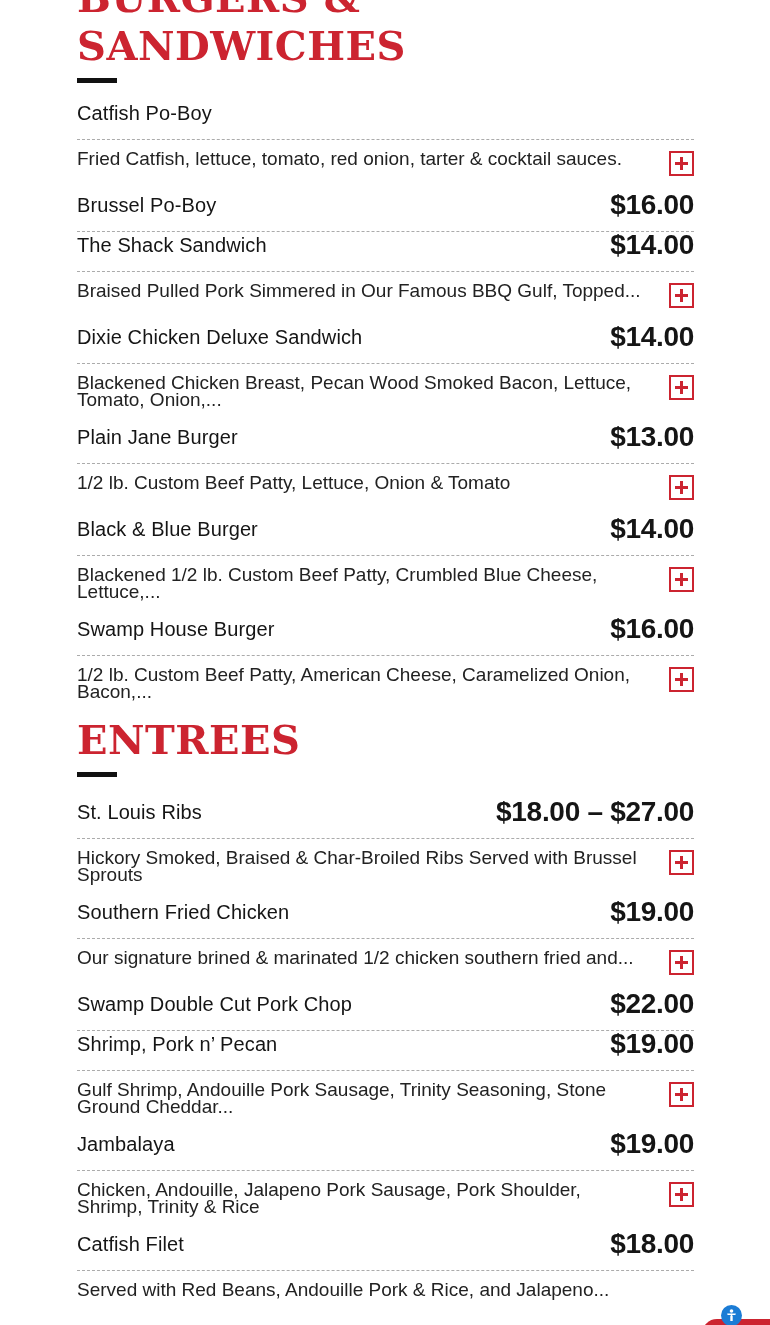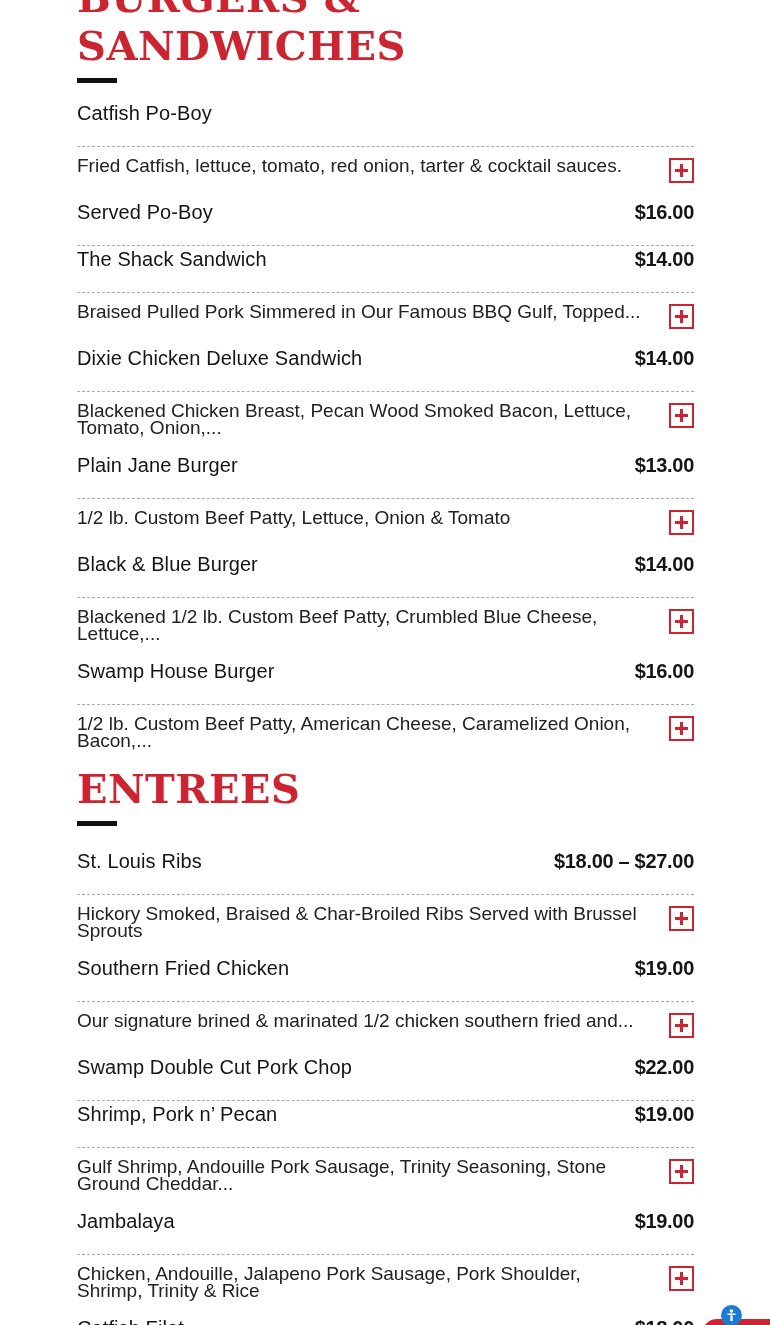--- a/index.html
+++ b/index.html
@@ -20,29 +20,29 @@
   .section-1 .section-title { margin-top:-26px; }
   .section-2 .section-title { }
   .title-underline { width:40px; height:5px; background:#111; margin-top:8px; }
 
   .items { margin-top:17px; }
   .section-2 .items { margin-top:22px; }
 
   
   .item-head {
     display:flex; justify-content:space-between; align-items:flex-end;
-    padding-bottom:20px;
+    padding-bottom:13px;
     border-bottom:1px dashed #ababab;
   }
   .item-name {
     font-size:20px; line-height:26px; color:#151515; font-weight:400;
     letter-spacing:0.1px;
   }
   .item-price {
-    font-size:20px; line-height:26px; color:#151515; font-weight:bold;
+    font-size:28px; line-height:26px; color:#151515; font-weight:bold;
     letter-spacing:-0.3px; white-space:nowrap;
   }
   .item-body {
     display:flex; justify-content:space-between; align-items:flex-start;
     margin-top:8px; margin-bottom:16px; min-height:28px;
   }
   .item-desc {
     font-size:19px; line-height:17px; color:#222; padding-top:2px;
     flex:1; margin-right:18px;
   }
@@ -90,21 +90,21 @@
         <div class="item-body">
           <span class="item-desc">Fried Catfish, lettuce, tomato, red onion, tarter &amp; cocktail sauces.</span>
           <button class="add-button">
               <span class="plus-icon"></span>
             </button>
         </div>
       </div>
 
       <div class="menu-item">
         <div class="item-head">
-          <span class="item-name">Served Po-Boy</span>
+          <span class="item-name">Brussel Po-Boy</span>
           <span class="item-price">$16.00</span>
         </div>
       </div>
 
       <div class="menu-item">
         <div class="item-head">
           <span class="item-name">The Shack Sandwich</span>
           <span class="item-price">$14.00</span>
         </div>
         <div class="item-body">

